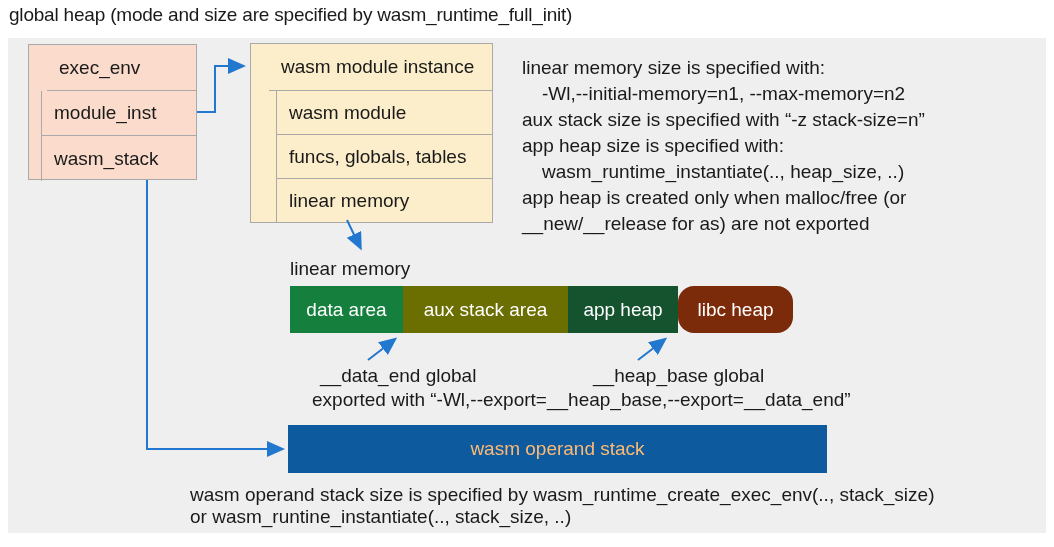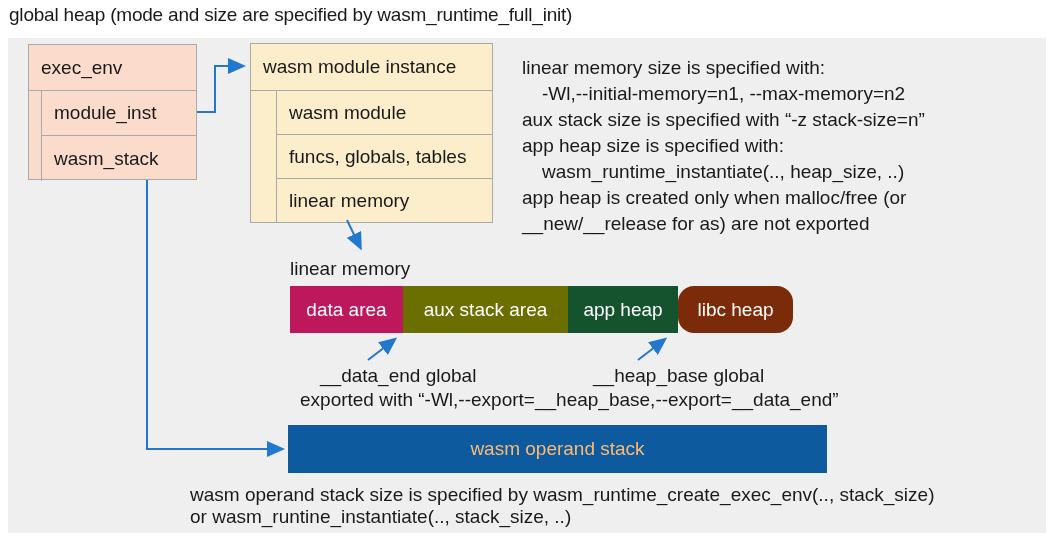--- a/index.html
+++ b/index.html
@@ -34,20 +34,21 @@
     border: 1px solid;
     box-sizing: border-box;
     font-size: 19px;
   }
   .struct-header {
     padding-left: 12px;
     display: flex; align-items: center;
     box-sizing: border-box;
     border-bottom: 1px solid;
     border-color: inherit;
+    margin-left: 18px;
   }
   .struct-row {
     margin-left: 25px;
     padding-left: 12px;
     display: flex; align-items: center;
     box-sizing: border-box;
     border-left: 1px solid;
     border-bottom: 1px solid;
     border-color: inherit;
   }
@@ -98,21 +99,21 @@
   .seg-4 { width: 200px; border: 3px dashed #000000; }
 
   
   .note-label {
     position: absolute;
     font-size: 19px;
     white-space: nowrap;
   }
   #data-end-label  { left: 312px; top: 327px; }
   #heap-base-label { left: 585px; top: 327px; }
-  #export-line     { left: 292px; top: 351px; }
+  #export-line     { left: 304px; top: 351px; }
 
   
   .operand-stack-bar {
     position: absolute;
     left: 280px; top: 387px;
     width: 539px; height: 48px;
     display: flex; align-items: center; justify-content: center;
     color: #fdba74;
     font-size: 19px;
   }
@@ -161,21 +162,21 @@
       <div class="indent">-Wl,--initial-memory=n1, --max-memory=n2</div>
       <div>aux stack size is specified with “-z stack-size=n”</div>
       <div>app heap size is specified with:</div>
       <div class="indent">wasm_runtime_instantiate(.., heap_size, ..)</div>
       <div>app heap is created only when malloc/free (or</div>
       <div>__new/__release for as) are not exported</div>
     </div>
 
     <div class="linear-memory-label">linear memory</div>
     <div class="mem-bar">
-      <div class="mem-seg seg-0" style="background-color: #be185d; color: rgb(255, 255, 255);">data area</div>
+      <div class="mem-seg seg-0" style="background-color: #15803d; color: rgb(255, 255, 255);">data area</div>
       <div class="mem-seg seg-1" style="background-color: rgb(107, 110, 0); color: rgb(255, 255, 255);">aux stack area</div>
       <div class="mem-seg seg-2" style="background-color: #14532d; color: rgb(255, 255, 255);">app heap</div>
       <div class="mem-seg seg-3" style="background-color: rgb(124, 43, 10); color: rgb(255, 255, 255);">libc heap</div>
     </div>
 
     <div class="note-label" id="data-end-label">__data_end global</div>
     <div class="note-label" id="heap-base-label">__heap_base global</div>
     <div class="note-label" id="export-line">exported with “-Wl,--export=__heap_base,--export=__data_end”</div>
 
     <div class="operand-stack-bar" style="background-color: rgb(14, 90, 158);">wasm operand stack</div>

